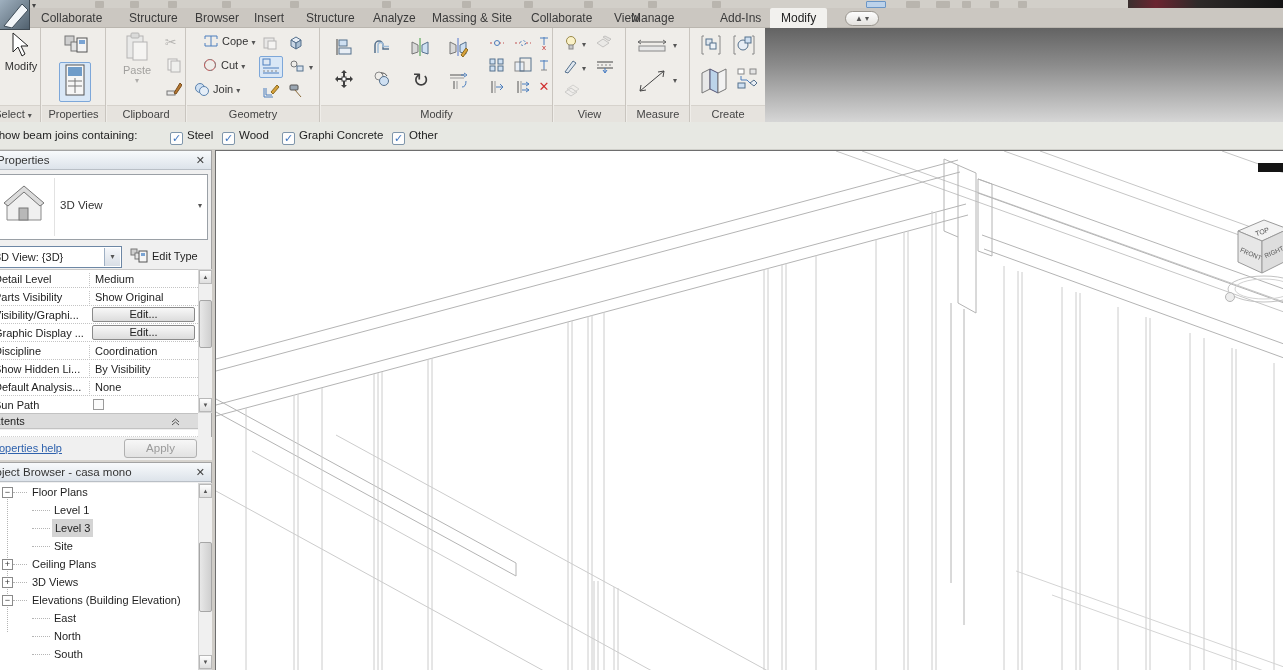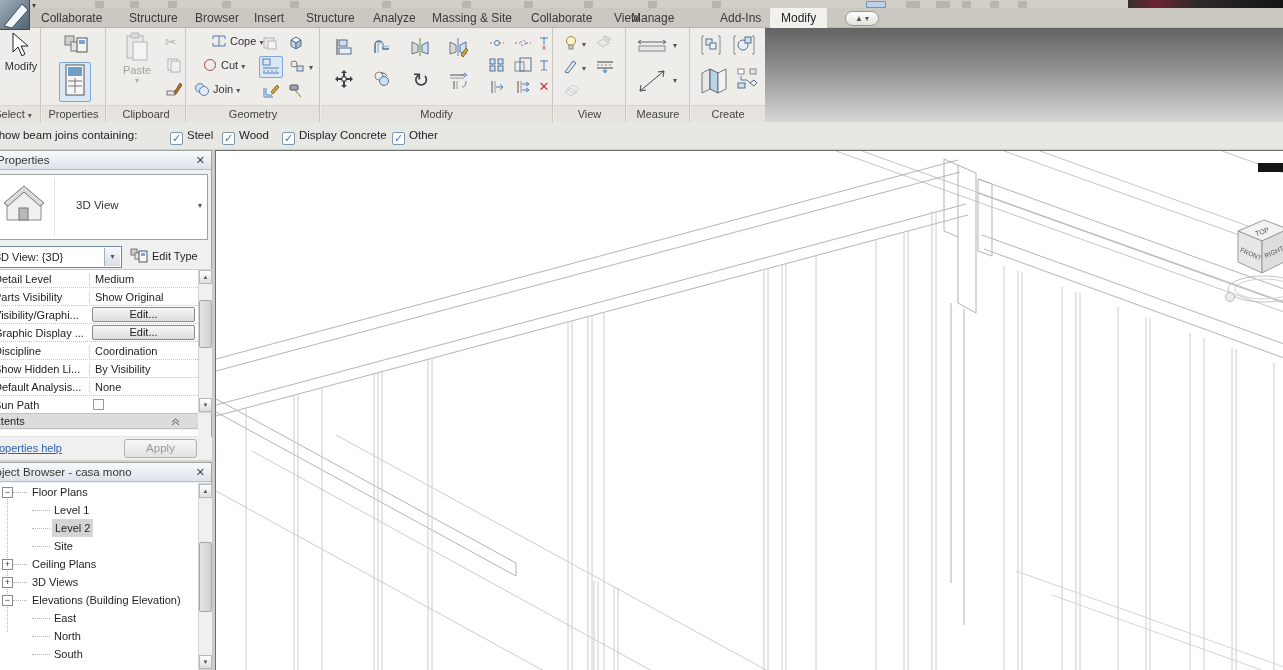--- a/index.html
+++ b/index.html
@@ -49,21 +49,21 @@
      vertical-align:-3px; margin-right:4px; text-align:center; line-height:11px; font-size:11px; color:#3f76c0; font-weight:bold; }
 
   
   .palette { position:absolute; left:-9px; width:221px; background:#f0f0f0; border:1px solid #a3a3a3; }
   .phead { position:relative; height:19px; background:linear-gradient(#f8fafc,#dde3ea); border-bottom:1px solid #b9bfc6;
      line-height:19px; font-size:11.5px; color:#333; white-space:nowrap; overflow:hidden; }
   .phead .closex { position:absolute; right:6px; top:0; color:#444; font-size:11px; }
   #props { top:150px; height:310px; }
   #typesel { position:absolute; left:3px; top:23px; width:213px; height:66px; background:#fff; border:1px solid #9aa0a6; }
   #typesel .homeic { position:absolute; left:3px; top:3px; width:56px; height:58px; border-right:1px solid #e2e2e2; }
-  #typesel .tslabel { position:absolute; left:80px; top:24px; font-size:11.5px; color:#333; }
+  #typesel .tslabel { position:absolute; left:64px; top:24px; font-size:11.5px; color:#333; }
   #typesel .tscaret { position:absolute; right:5px; top:26px; }
   #instrow { position:absolute; left:0px; top:95px; width:221px; height:22px; }
   #instcombo { position:absolute; left:0; top:0; width:130px; height:22px; background:#fff; border:1px solid #6d87a5; }
   #instcombo .val { position:absolute; left:2px; top:4px; white-space:nowrap; }
   #instcombo .dd { position:absolute; right:1px; top:1px; width:16px; height:18px; background:linear-gradient(#f5f7fa,#d8dee6);
      border-left:1px solid #9fb0c4; text-align:center; line-height:17px; }
   #edittype { position:absolute; left:138px; top:2px; width:80px; height:18px; }
   #edittype .etlabel { position:absolute; left:22px; top:2px; }
   
   #pgrid { position:absolute; left:0; top:118px; width:206px; height:144px; background:#fff; border-top:1px solid #c9c9c9; }
@@ -219,21 +219,21 @@
         <rect x="1" y="10" width="8" height="4" fill="#e8e8e8" stroke="#777"></rect>
         <polygon points="8,12 14,2 16,4 10,13" fill="#b5762f" stroke="#7a4e1d"></polygon>
       </svg>
     </div>
     <div class="plabel">
       <span>Clipboard</span>
     </div>
   </div>
 
   <div class="rpanel" style="left:187px;width:133px">
-    <div class="abs" style="left:24px;top:6px">
+    <div class="abs" style="left:16px;top:6px">
       <svg width="16" height="14" viewBox="0 0 16 14">
         <path d="M2 2 h12 M2 12 h12 M8 2 v10 M2 2 v3 M14 2 v3 M2 12 v-3 M14 12 v-3" stroke="#4d7fbe" fill="none"></path>
       </svg>
       <span class="rlabel" style="vertical-align:3px">Cope</span>
       <span class="caret" style="vertical-align:3px">▾</span>
     </div>
     <div class="abs" style="left:15px;top:30px">
       <svg width="16" height="14" viewBox="0 0 16 14">
         <circle cx="8" cy="7" r="5.5" fill="none" stroke="#c05050"></circle>
         <circle cx="8" cy="7" r="5.5" fill="none" stroke="#888" stroke-dasharray="3 3"></circle>
@@ -511,21 +511,21 @@
 
 <div id="optbar" class="abs">
   <span class="olabel">Show beam joins containing:</span>
   <span class="cb" style="left:170px">
     <span class="cbbox">✓</span><span>Steel</span>
   </span>
   <span class="cb" style="left:222px">
     <span class="cbbox">✓</span><span>Wood</span>
   </span>
   <span class="cb" style="left:282px">
-    <span class="cbbox">✓</span><span>Display Concrete</span>
+    <span class="cbbox">✓</span><span>Graphi Concrete</span>
   </span>
   <span class="cb" style="left:392px">
     <span class="cbbox">✓</span><span>Other</span>
   </span>
 </div>
 
 <div id="props" class="palette">
   <div class="phead">
     <span style="margin-left:5px">Properties</span>
     <span class="closex">✕</span>
@@ -622,21 +622,21 @@
       <span class="hstub" style="left:21px;width:14px"></span>
       <span class="exp" style="left:10px">−</span>
       <span class="tlabel" style="left:40px">Floor Plans</span>
     </div>
     <div class="titem">
       <span class="hstub" style="left:40px;width:18px"></span>
       <span class="tlabel" style="left:62px">Level 1</span>
     </div>
     <div class="titem">
       <span class="hstub" style="left:40px;width:18px"></span>
-      <span class="tlabel sel" style="left:60px">Level 2</span>
+      <span class="tlabel sel" style="left:60px">Level 3</span>
     </div>
     <div class="titem">
       <span class="hstub" style="left:40px;width:18px"></span>
       <span class="tlabel" style="left:62px">Site</span>
     </div>
     <div class="titem">
       <span class="hstub" style="left:21px;width:14px"></span>
       <span class="exp" style="left:10px">+</span>
       <span class="tlabel" style="left:40px">Ceiling Plans</span>
     </div>

